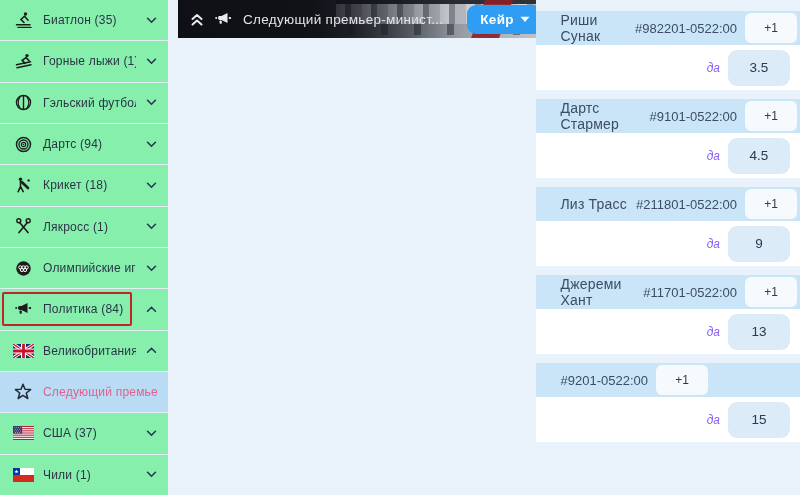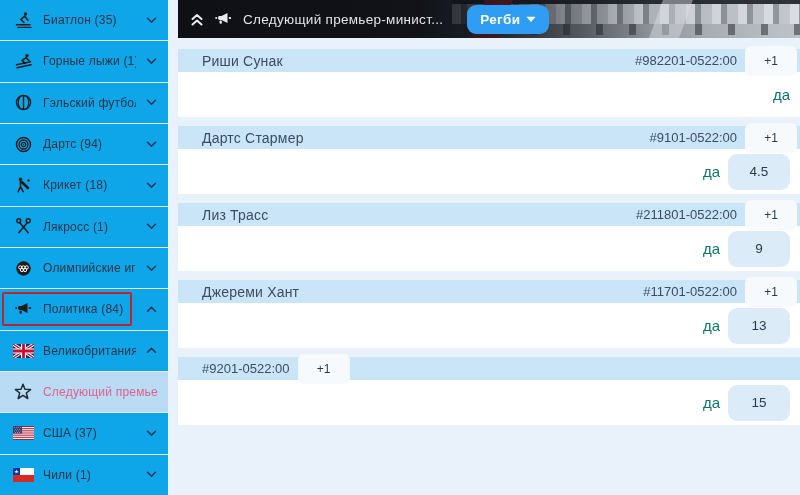--- a/index.html
+++ b/index.html
@@ -9,41 +9,41 @@
     background:#e9f2fb;
     color:#333c52;
   }
   .layout { display:flex; width:800px; height:495px; }
 
   
   .sidebar { width:168px; height:495px; background:#ffffff; display:flex; flex-direction:column; }
   .side-item {
     flex:1; display:flex; align-items:center; gap:9px;
     padding:0 10px 0 12px; position:relative;
-    border-bottom:1px solid #e3eef9; background:#0ea5e9; cursor:pointer;
+    border-bottom:1px solid #e3eef9; background:#86efac; cursor:pointer;
   }
   .side-item:last-child { border-bottom:none; }
   .icon-box { width:22px; min-width:22px; display:flex; justify-content:center; align-items:center; }
   .side-label {
     flex:1; font-size:12px; letter-spacing:.2px; color:#2b3447;
     white-space:nowrap; overflow:hidden;
   }
   .chev { width:13px; min-width:13px; display:flex; justify-content:center; }
   .side-item.selected { background:#b9dbf4; }
   .side-item.selected .side-label { color:#e0618e; }
   .red-annotation {
     position:absolute; left:2px; top:3px; bottom:4px; width:130px;
     border:2px solid #c2242b; border-radius:2px; pointer-events:none;
   }
 
   
   .gap-col { width:10px; background:#e9f2fb; }
 
   
-  .main { flex:1; display:flex; flex-direction:column; }
+  .main { flex:1; display:flex; flex-direction:row; }
 
   
   .topbar {
     height:38px; position:relative; overflow:hidden;
     display:flex; align-items:center; gap:10px; padding:0 12px;
     background:#181a20;
   }
   .tb-base { position:absolute; inset:0;
     background:linear-gradient(90deg,#15171d 0%,#1e2128 30%,#3a3f48 50%,#767c85 68%,#a7acb3 85%,#bfc3c9 100%); }
   .tb-columns { position:absolute; top:4px; bottom:38%; left:44%; right:0;
@@ -65,35 +65,35 @@
     margin-left:14px; display:flex; align-items:center; gap:6px;
     background:#2e9df3; color:#fff; border:none; border-radius:9px;
     height:29px; padding:0 13px; font-size:13.5px; font-weight:700;
     font-family:"Liberation Sans", sans-serif; cursor:pointer; letter-spacing:.3px;
   }
 
   
   .content { padding-top:11px; }
   .block { margin-bottom:9px; }
   .row-head {
-    height:23px; background:#cbe5f8; display:flex; align-items:center;
+    height:34px; background:#cbe5f8; display:flex; align-items:center;
     padding:0 3px 0 24px;
   }
   .cand-name { flex:1; font-size:14px; color:#3c4d61; letter-spacing:.2px; }
   .meta { display:flex; gap:0; font-size:13px; color:#3c4d61; margin-right:8px; white-space:nowrap; }
   .plus-chip {
     width:52px; height:30px; background:#f7fafd; border-radius:6px;
     display:flex; align-items:center; justify-content:center;
     font-size:12px; color:#2b3a4e; cursor:pointer;
   }
   .row-odds {
     height:45px; background:#ffffff; display:flex; align-items:center;
     justify-content:flex-end; gap:8px; padding-right:10px;
   }
-  .yes-label { font-size:15px; color:#0f766e; }
+  .yes-label { font-size:12px; color:#8b5cf6;font-style:italic; }
   .odds-chip {
     width:62px; height:36px; background:#dcebf8; border-radius:9px;
     display:flex; align-items:center; justify-content:center;
     font-size:13.5px; color:#2b3a4e; cursor:pointer;
   }
 </style>
 </head>
 <body>
 
 <div class="layout">
@@ -344,21 +344,21 @@
         <span style="display:flex;">
           <svg width="19" height="19" viewBox="0 0 19 19">
               <path d="M7.5 6 L13.5 3 V13 L7.5 10 H5.5 A1.4 1.4 0 0 1 4.1 8.6 V7.4 A1.4 1.4 0 0 1 5.5 6 Z" fill="#e8eaee"></path>
               <rect x="5.6" y="10.4" width="2.2" height="3.4" rx="0.9" fill="#e8eaee"></rect>
               <rect x="14.6" y="7" width="2.6" height="2" rx="1" fill="#e8eaee"></rect>
               <circle cx="2.2" cy="8" r="1" fill="#e8eaee"></circle>
             </svg>
         </span>
         <span class="tb-title">Следующий премьер-минист...</span>
         <button class="outcome-btn">
-          <span>Регби</span>
+          <span>Кейр</span>
           <svg width="10" height="7" viewBox="0 0 10 7">
               <path d="M0.5 0.8 L5 6 L9.5 0.8 Z" fill="#ffffff"></path>
             </svg>
         </button>
       </div>
     </div>
 
     <div class="content">
 
       <section class="block">
@@ -366,20 +366,21 @@
           <span class="cand-name">Риши Сунак</span>
           <span class="meta">
             <span>#9822</span>
             <span>01-05</span>
             <span>22:00</span>
           </span>
           <span class="plus-chip">+1</span>
         </div>
         <div class="row-odds">
           <span class="yes-label">да</span>
+          <span class="odds-chip">3.5</span>
         </div>
       </section>
 
       <section class="block">
         <div class="row-head">
           <span class="cand-name">Дартс Стармер</span>
           <span class="meta">
             <span>#91</span>
             <span>01-05</span>
             <span>22:00</span>

